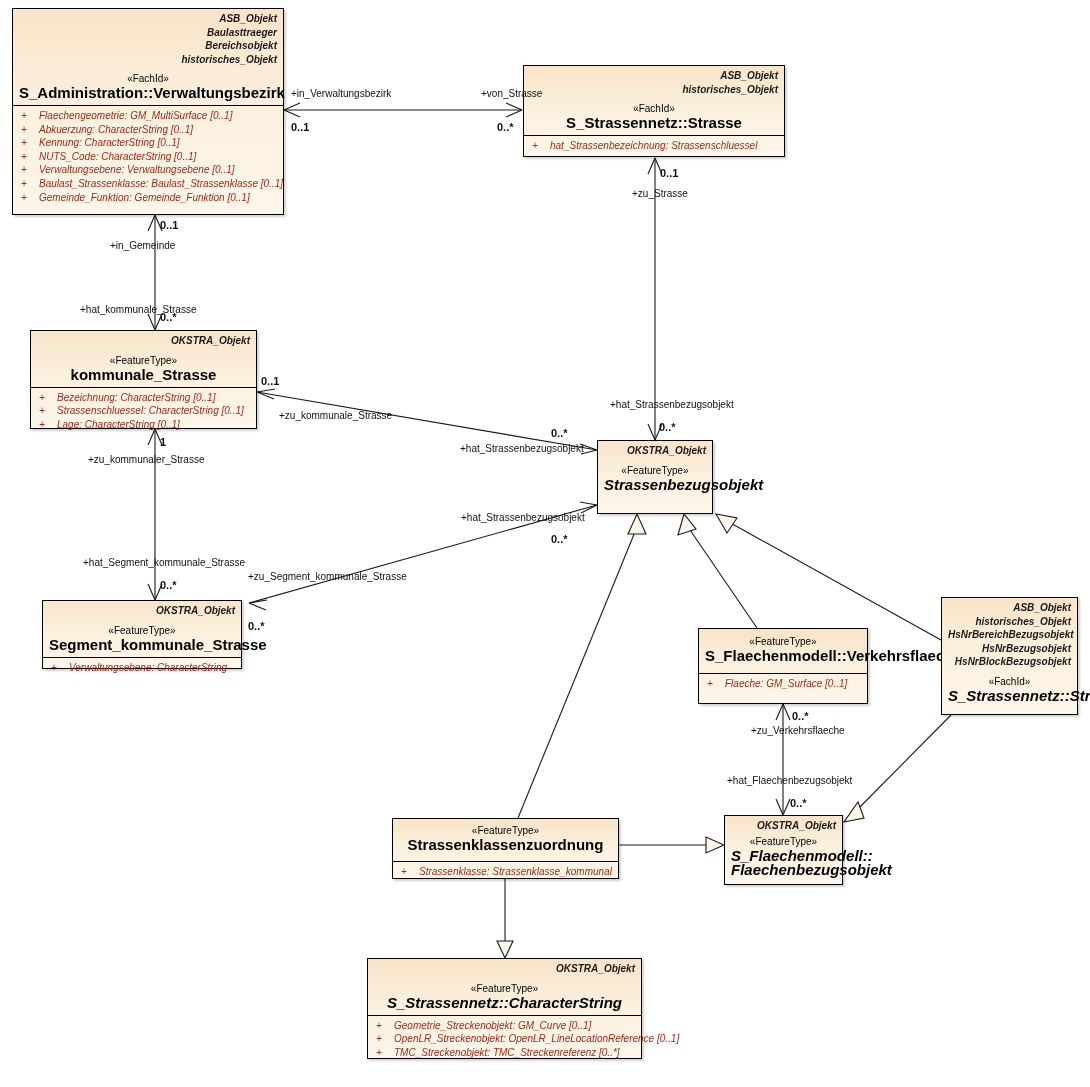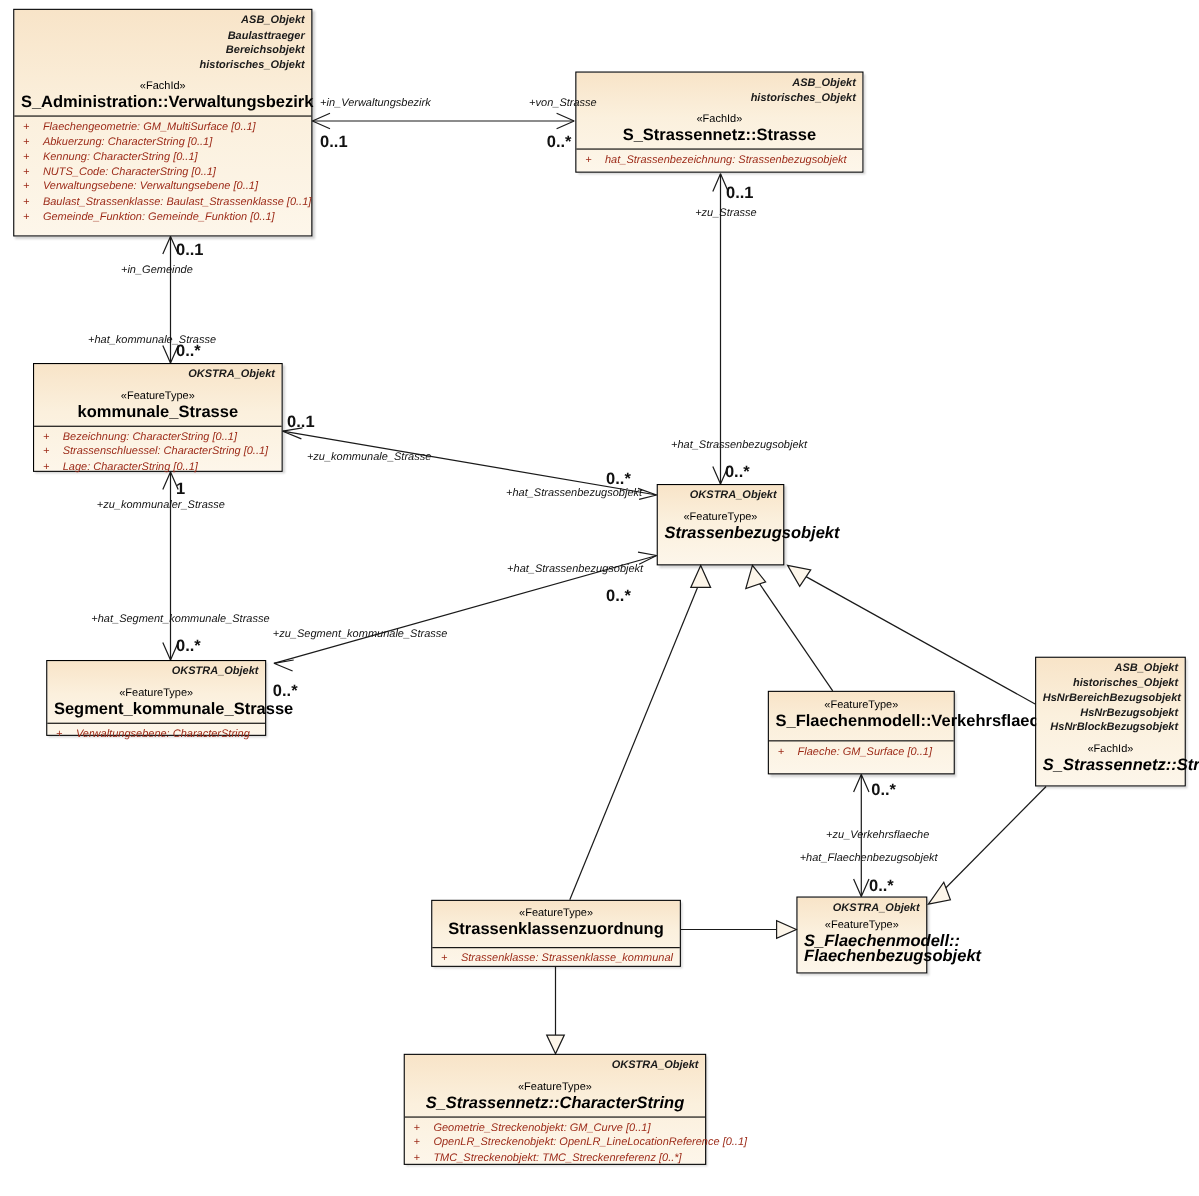--- a/index.html
+++ b/index.html
@@ -54,25 +54,24 @@
   }
   .attr .plus{display:inline-block;width:18px;padding-left:4px;color:#9c2a18;}
 
   
   .edge-label{
     position:absolute;
     font-size:10px;
     color:#111;
     white-space:nowrap;
     z-index:8;
-    font-style:italic;
   }
   .mult{
     position:absolute;
-    font-size:15px;
+    font-size:11px;
     font-weight:bold;
     color:#111;
     white-space:nowrap;
     z-index:8;
   }
   svg.links{position:absolute;left:0;top:0;width:1090px;height:1087px;z-index:2;}
   svg.links path,svg.links line{stroke:#1a1a1a;stroke-width:1.1;fill:none;}
   .solidhead{fill:#fdf6ea;stroke:#1a1a1a;stroke-width:1.1;}
 </style>
 </head>
@@ -151,21 +150,21 @@
   </div>
 
   <div class="uml-class" style="left:523px;top:65px;width:262px;height:92px;">
     <div class="uml-head">
       <div class="tagline">ASB_Objekt</div>
       <div class="tagline">historisches_Objekt</div>
       <div class="stereo">«FachId»</div>
       <div class="cname">S_Strassennetz::Strasse</div>
     </div>
     <div class="compartment">
-      <div class="attr"><span class="plus">+</span><span>hat_Strassenbezeichnung: Strassenbezugsobjekt</span></div>
+      <div class="attr"><span class="plus">+</span><span>hat_Strassenbezeichnung: Strassenschluessel</span></div>
     </div>
   </div>
 
   <div class="uml-class" style="left:30px;top:330px;width:227px;height:99px;">
     <div class="uml-head">
       <div class="tagline">OKSTRA_Objekt</div>
       <div class="stereo">«FeatureType»</div>
       <div class="cname">kommunale_Strasse</div>
     </div>
     <div class="compartment">
@@ -253,21 +252,21 @@
   <div class="edge-label" style="left:110px;top:240px;">+in_Gemeinde</div>
   <div class="edge-label" style="left:80px;top:292px;margin-top:12px;">+hat_kommunale_Strasse</div>
   <div class="edge-label" style="left:632px;top:188px;">+zu_Strasse</div>
   <div class="edge-label" style="left:610px;top:399px;">+hat_Strassenbezugsobjekt</div>
   <div class="edge-label" style="left:279px;top:410px;">+zu_kommunale_Strasse</div>
   <div class="edge-label" style="left:460px;top:443px;">+hat_Strassenbezugsobjekt</div>
   <div class="edge-label" style="left:88px;top:454px;">+zu_kommunaler_Strasse</div>
   <div class="edge-label" style="left:461px;top:512px;">+hat_Strassenbezugsobjekt</div>
   <div class="edge-label" style="left:83px;top:557px;">+hat_Segment_kommunale_Strasse</div>
   <div class="edge-label" style="left:248px;top:571px;">+zu_Segment_kommunale_Strasse</div>
-  <div class="edge-label" style="left:751px;top:754px;text-align:center;">+zu_Verkehrsflaeche</div>
+  <div class="edge-label" style="left:751px;top:725px;text-align:center;">+zu_Verkehrsflaeche</div>
   <div class="edge-label" style="left:727px;top:775px;">+hat_Flaechenbezugsobjekt</div>
 
   <div class="mult" style="left:291px;top:121px;">0..1</div>
   <div class="mult" style="left:497px;top:121px;">0..*</div>
   <div class="mult" style="left:160px;top:219px;">0..1</div>
   <div class="mult" style="left:160px;top:311px;">0..*</div>
   <div class="mult" style="left:660px;top:167px;">0..1</div>
   <div class="mult" style="left:659px;top:421px;">0..*</div>
   <div class="mult" style="left:261px;top:375px;">0..1</div>
   <div class="mult" style="left:551px;top:427px;">0..*</div>

